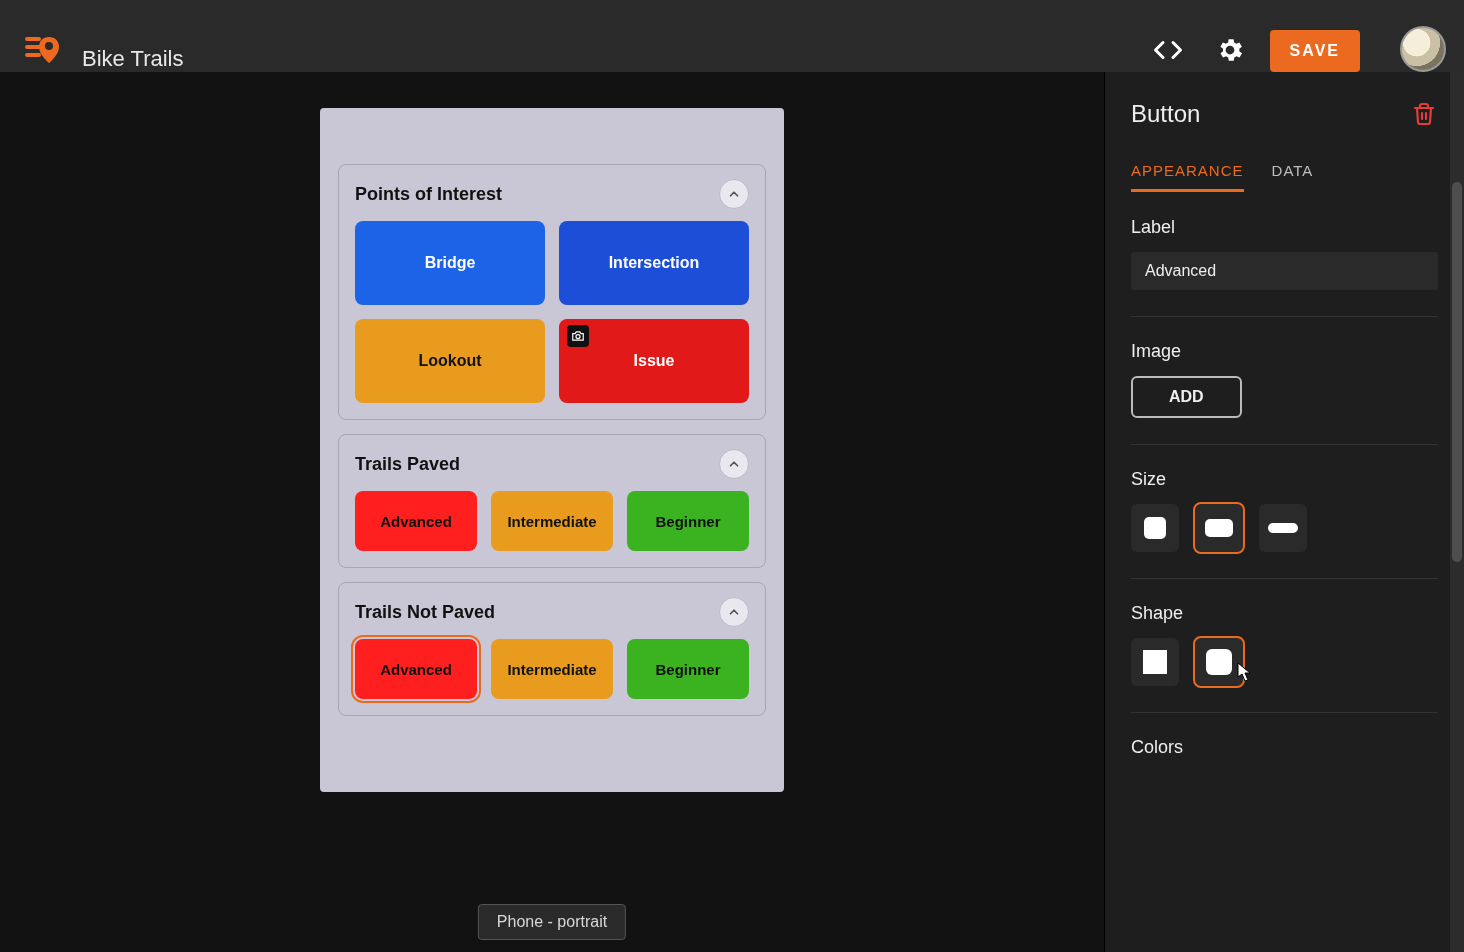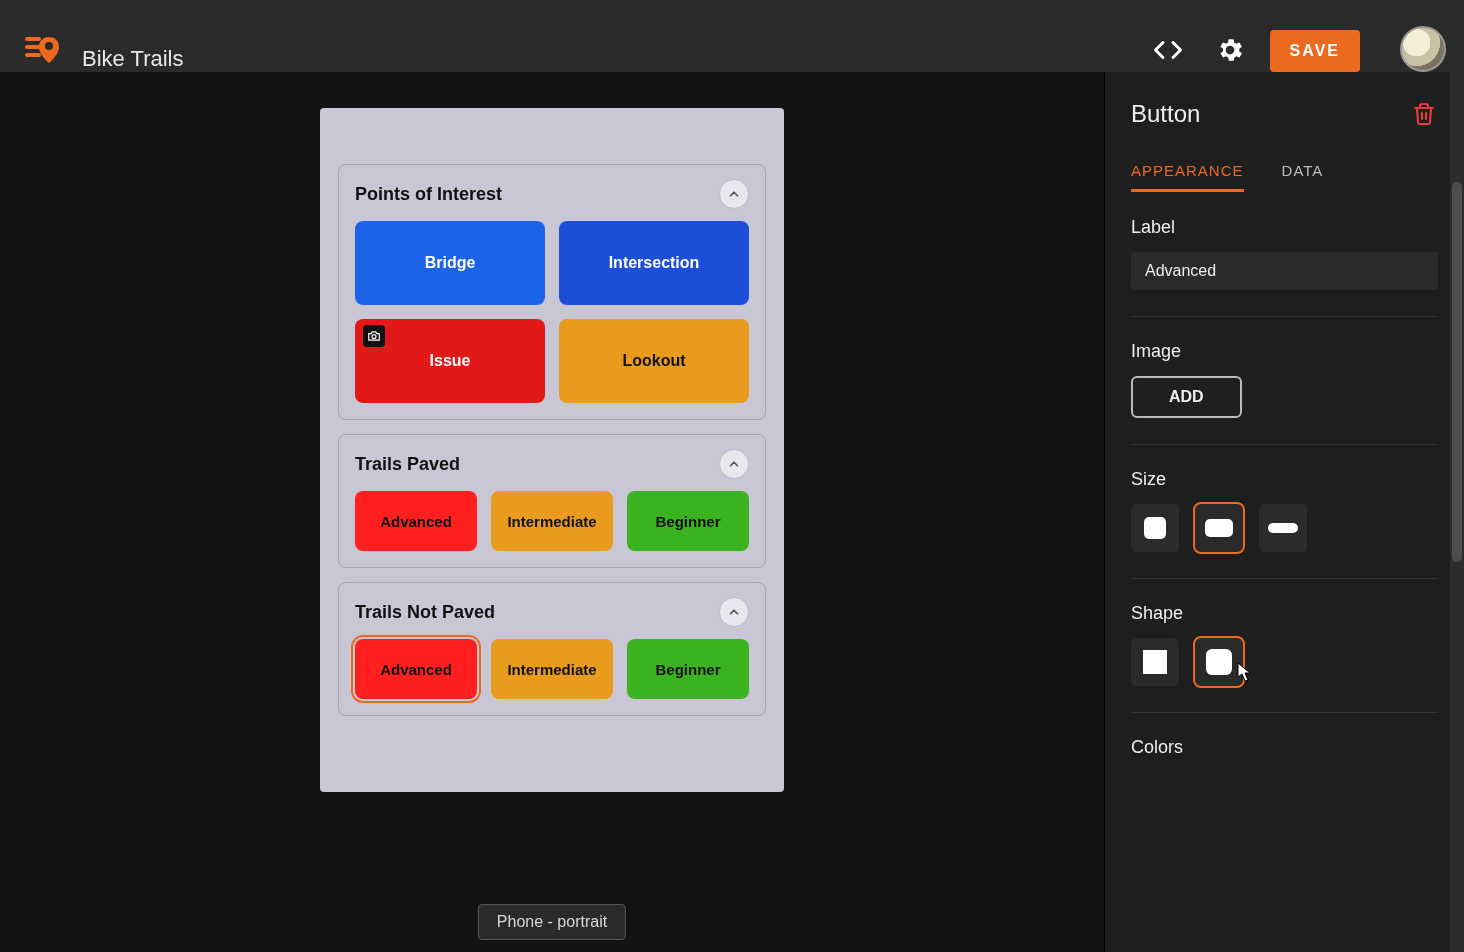--- a/index.html
+++ b/index.html
@@ -156,21 +156,21 @@
   .inspector-title {
     font-size: 24px; color:#eee; font-weight:400;
   }
   .trash-btn {
     color:#e53c3c; cursor:pointer;
     width:28px; height:28px;
     display:flex; align-items:center; justify-content:center;
   }
 
   .tabs {
-    display:flex; gap:38px;
+    display:flex; gap:28px;
     padding: 0 26px;
     border-bottom: 1px solid transparent;
   }
   .tab {
     font-size: 15px; letter-spacing: 1px;
     padding-bottom: 10px;
     color:#bdbdbd;
     cursor:pointer;
   }
   .tab.active {
@@ -290,31 +290,31 @@
               </svg>
             </div>
           </div>
           <div class="btn-grid-2">
             <div class="card-btn" style="background: rgb(29, 99, 232);">
               <span>Bridge</span>
             </div>
             <div class="card-btn" style="background: #1d4ed8;">
               <span>Intersection</span>
             </div>
+            <div class="card-btn dark-text" style="background: rgb(232, 155, 28);">
+              <span>Lookout</span>
+            </div>
             <div class="card-btn" style="background: rgb(225, 25, 25);">
               <span>Issue</span>
               <div class="cam-badge">
                 <svg width="14" height="14" viewBox="0 0 24 24" fill="none" stroke="#fff" stroke-width="2">
                   <path d="M3 8h4l2-3h6l2 3h4v11H3z"></path>
                   <circle cx="12" cy="13" r="3.5"></circle>
                 </svg>
               </div>
-            </div>
-            <div class="card-btn dark-text" style="background: rgb(232, 155, 28);">
-              <span>Lookout</span>
             </div>
           </div>
         </div>
         <div class="group-card">
           <div class="group-header">
             <div class="group-title">Trails Paved</div>
             <div class="collapse-btn">
               <svg width="14" height="14" viewBox="0 0 24 24" fill="none" stroke="#555" stroke-width="3" stroke-linecap="round" stroke-linejoin="round">
                 <polyline points="18 15 12 9 6 15"></polyline>
               </svg>

